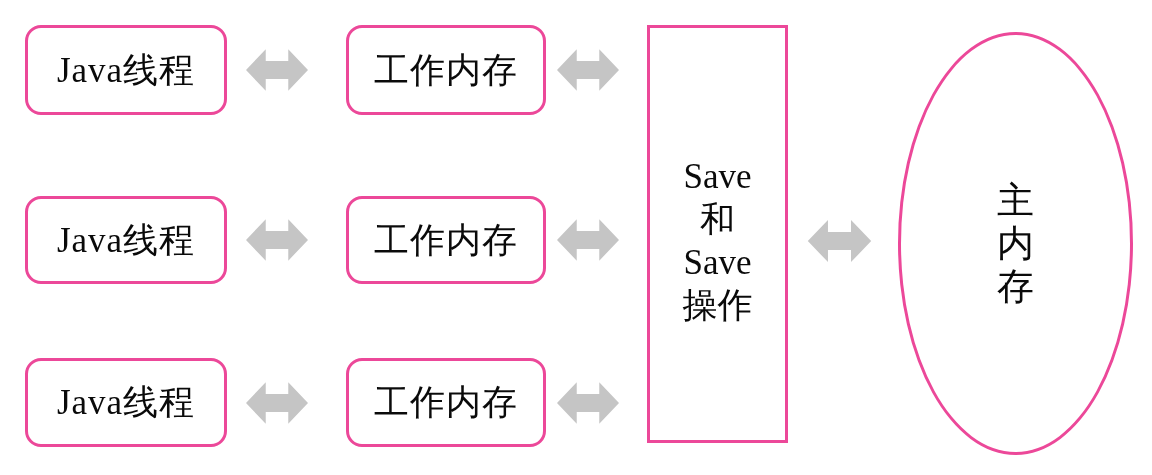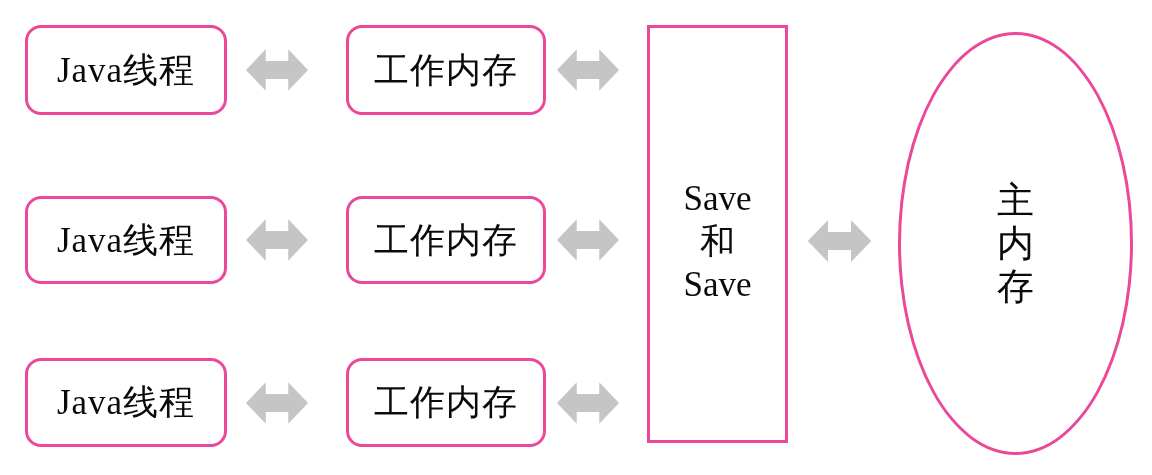--- a/index.html
+++ b/index.html
@@ -123,20 +123,21 @@
   </div>
   <svg class="arrow a-col2 a-r3" viewBox="0 0 66 50">
     <polygon points="0,25 21,3 21,15.5 45,15.5 45,3 66,25 45,47 45,34.5 21,34.5 21,47" fill="#c5c5c5"></polygon>
   </svg>
 
   <div class="node tallrect">
     <div class="stack">
       <span>Save</span>
       <span>和</span>
       <span>Save</span>
+      <span>操作</span>
     </div>
   </div>
 
   <svg class="arrow a-main" viewBox="0 0 66 50">
     <polygon points="0,25 21,3 21,15.5 45,15.5 45,3 66,25 45,47 45,34.5 21,34.5 21,47" fill="#c5c5c5"></polygon>
   </svg>
 
   <div class="node ellipse">
     <div class="stack">
       <span>主</span>

